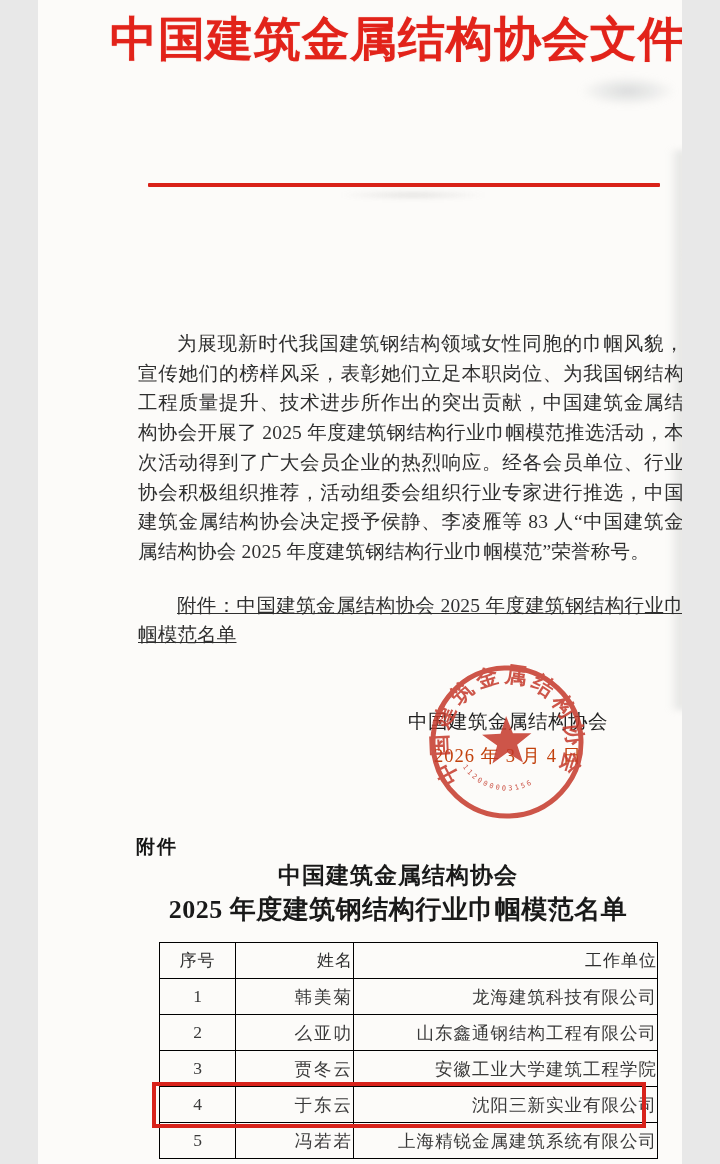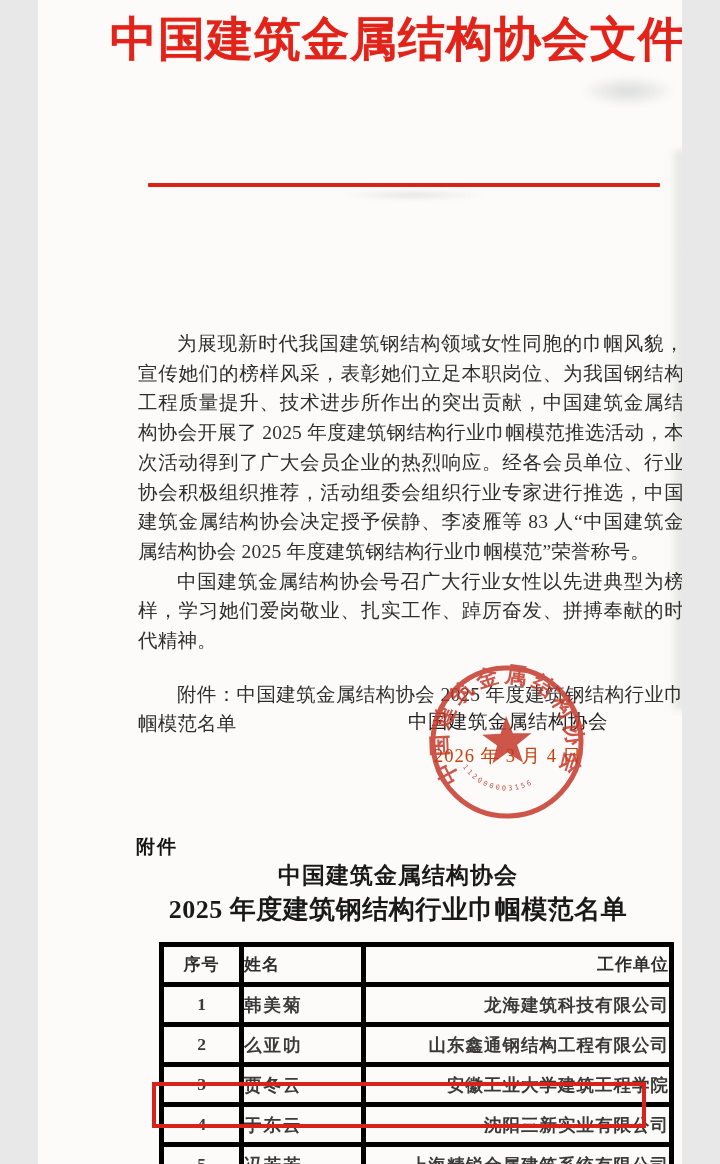--- a/index.html
+++ b/index.html
@@ -47,21 +47,21 @@
     position:absolute;top:214px;left:0;width:720px;
     text-align:center;font-size:26px;font-weight:700;line-height:35px;
     color:#1c1c1c;letter-spacing:.5px;
   }
   .body-text{
     position:absolute;top:329px;left:100px;width:546px;
     font-size:19.5px;line-height:29.7px;
     text-align:justify;color:#2f2f2f;letter-spacing:.2px;
   }
   .body-text p{margin:0;text-indent:2em;}
-  .body-text p.attach-note{margin-top:24px;}
+  .body-text p.attach-note{margin-top:24px;text-decoration:underline;}
 
   .sig-org{
     position:absolute;top:708px;left:335px;width:270px;
     text-align:center;font-size:19.5px;color:#1f1f1f;letter-spacing:.5px;z-index:2;
   }
   .sig-date{
     position:absolute;top:743px;left:335px;width:270px;
     text-align:center;font-size:18.5px;color:#c2410c;letter-spacing:1px;z-index:2;
   }
   .seal{
@@ -83,27 +83,27 @@
     font-size:26px;font-weight:700;color:#191919;letter-spacing:.5px;
   }
 
   table.roster{
     position:absolute;top:942px;left:121px;
     border-collapse:collapse;
     font-size:17.5px;color:#3a3a3a;
     table-layout:fixed;width:482px;
   }
   table.roster th,table.roster td{
-    border:5px solid #000000;
+    border:1px solid #000000;
     height:35px;padding:0;
-    font-weight:700;
+    font-weight:400;
   }
   table.roster th{font-size:17px;letter-spacing:1px;color:#2e2e2e;}
   .c-no{width:75px;text-align:center;}
-  .c-name{width:117px;text-align:left;letter-spacing:2px;}
+  .c-name{width:117px;text-align:right;letter-spacing:2px;}
   .c-org{width:290px;text-align:right;padding-left:13px !important;letter-spacing:1px;}
   .highlight-box{
     position:absolute;top:1082px;left:114px;width:494px;height:46px;
     border:4px solid #d8231b;box-sizing:border-box;z-index:5;pointer-events:none;
   }
 </style>
 </head>
 <body>
 
 <div class="page">
@@ -112,21 +112,20 @@
   <div class="artifact smudge-tr"></div>
   <div class="artifact smudge-mid"></div>
   <div class="artifact smudge-tc"></div>
 
   <div class="header-title">中国建筑金属结构协会文件</div>
   <div class="red-line"></div>
 
 
   <div class="body-text">
     <p>为展现新时代我国建筑钢结构领域女性同胞的巾帼风貌，宣传她们的榜样风采，表彰她们立足本职岗位、为我国钢结构工程质量提升、技术进步所作出的突出贡献，中国建筑金属结构协会开展了 2025 年度建筑钢结构行业巾帼模范推选活动，本次活动得到了广大会员企业的热烈响应。经各会员单位、行业协会积极组织推荐，活动组委会组织行业专家进行推选，中国建筑金属结构协会决定授予侯静、李凌雁等 83 人“中国建筑金属结构协会 2025 年度建筑钢结构行业巾帼模范”荣誉称号。</p>
-    <p>中国建筑金属结构协会号召广大行业女性以先进典型为榜样，学习她们爱岗敬业、扎实工作、踔厉奋发、拼搏奉献的时代精神。</p>
     <p class="attach-note">附件：中国建筑金属结构协会 2025 年度建筑钢结构行业巾帼模范名单</p>
   </div>
 
   <div class="sig-org">中国建筑金属结构协会</div>
   <div class="sig-date">2026 年 3 月 4 日</div>
 
   <svg class="seal" viewBox="0 0 160 160">
     <defs>
       <path id="ringPath" d="M 34,118.6 A 60,60 0 1 1 126,118.6" fill="none"></path>
       <path id="serialPath" d="M 32,98 A 53,53 0 0 0 128,98" fill="none"></path>

